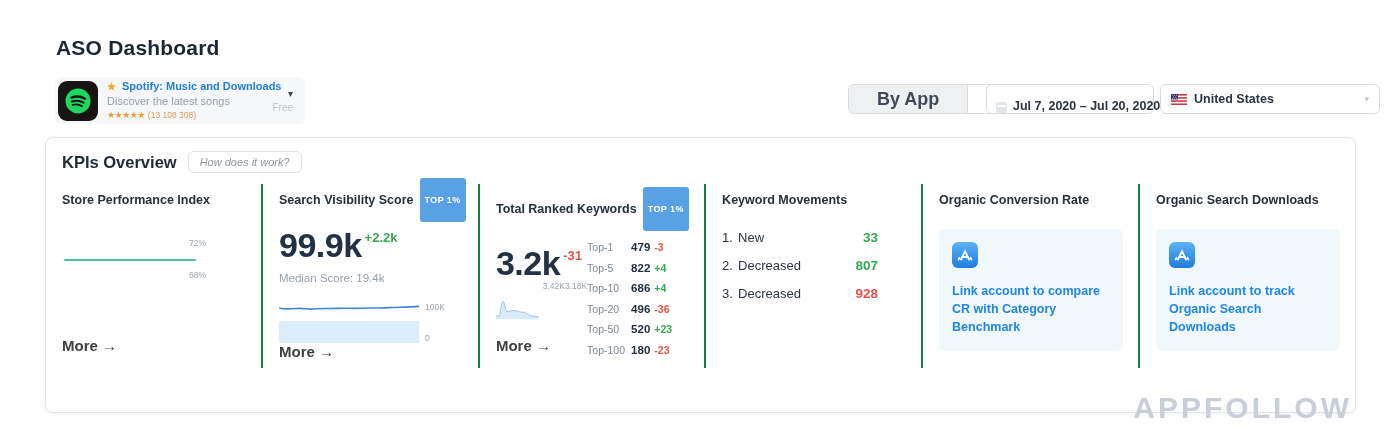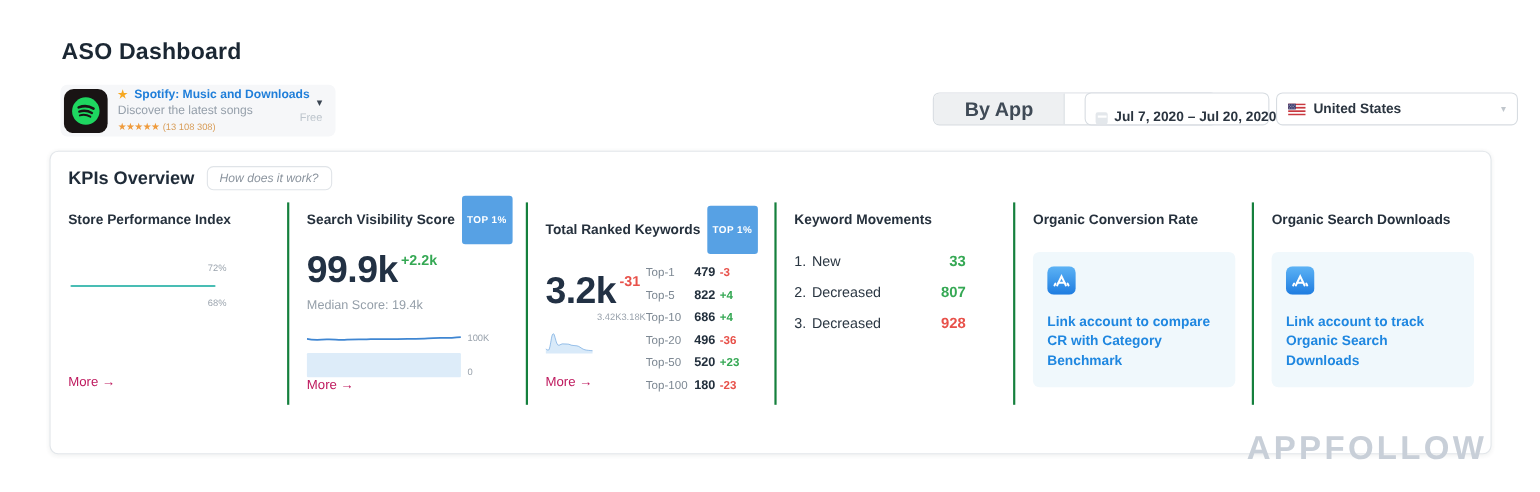--- a/index.html
+++ b/index.html
@@ -62,21 +62,21 @@
   .card-title { font-size:12.5px; font-weight:800; color:#26313d; white-space:nowrap; }
   .badge { background:#57a1e4; color:#fff; font-size:9px; font-weight:800; padding:17px 5px;
     border-radius:3px; letter-spacing:.4px; flex:none; }
 
   .big-value-row { margin-top:20px; line-height:1; white-space:nowrap; }
   .big-value { font-size:34px; font-weight:800; color:#223144; letter-spacing:-.5px; }
   .sup-delta { font-size:13px; font-weight:700; position:relative; top:-15px; margin-left:3px; }
   [data-dir="pos"] { color:#35a854; }
   [data-dir="neg"] { color:#e8514a; }
 
-  .more-link { margin-top:auto; font-size:12px; font-weight:400; color:#be185d; cursor:pointer; }
+  .more-link { margin-top:auto; font-size:15px; font-weight:700; color:#404040; cursor:pointer; }
 
   .axis-label { font-size:8.5px; color:#9aa3ad; }
 
   
   .sp-chart { position:relative; margin-top:30px; height:44px; }
   .sp-line { position:absolute; left:2px; right:50px; top:21px; height:2px; background:#49bdb4; border-radius:1px; }
   .sp-top-label { position:absolute; right:40px; top:0; }
   .sp-bottom-label { position:absolute; right:40px; bottom:2px; }
 
   

